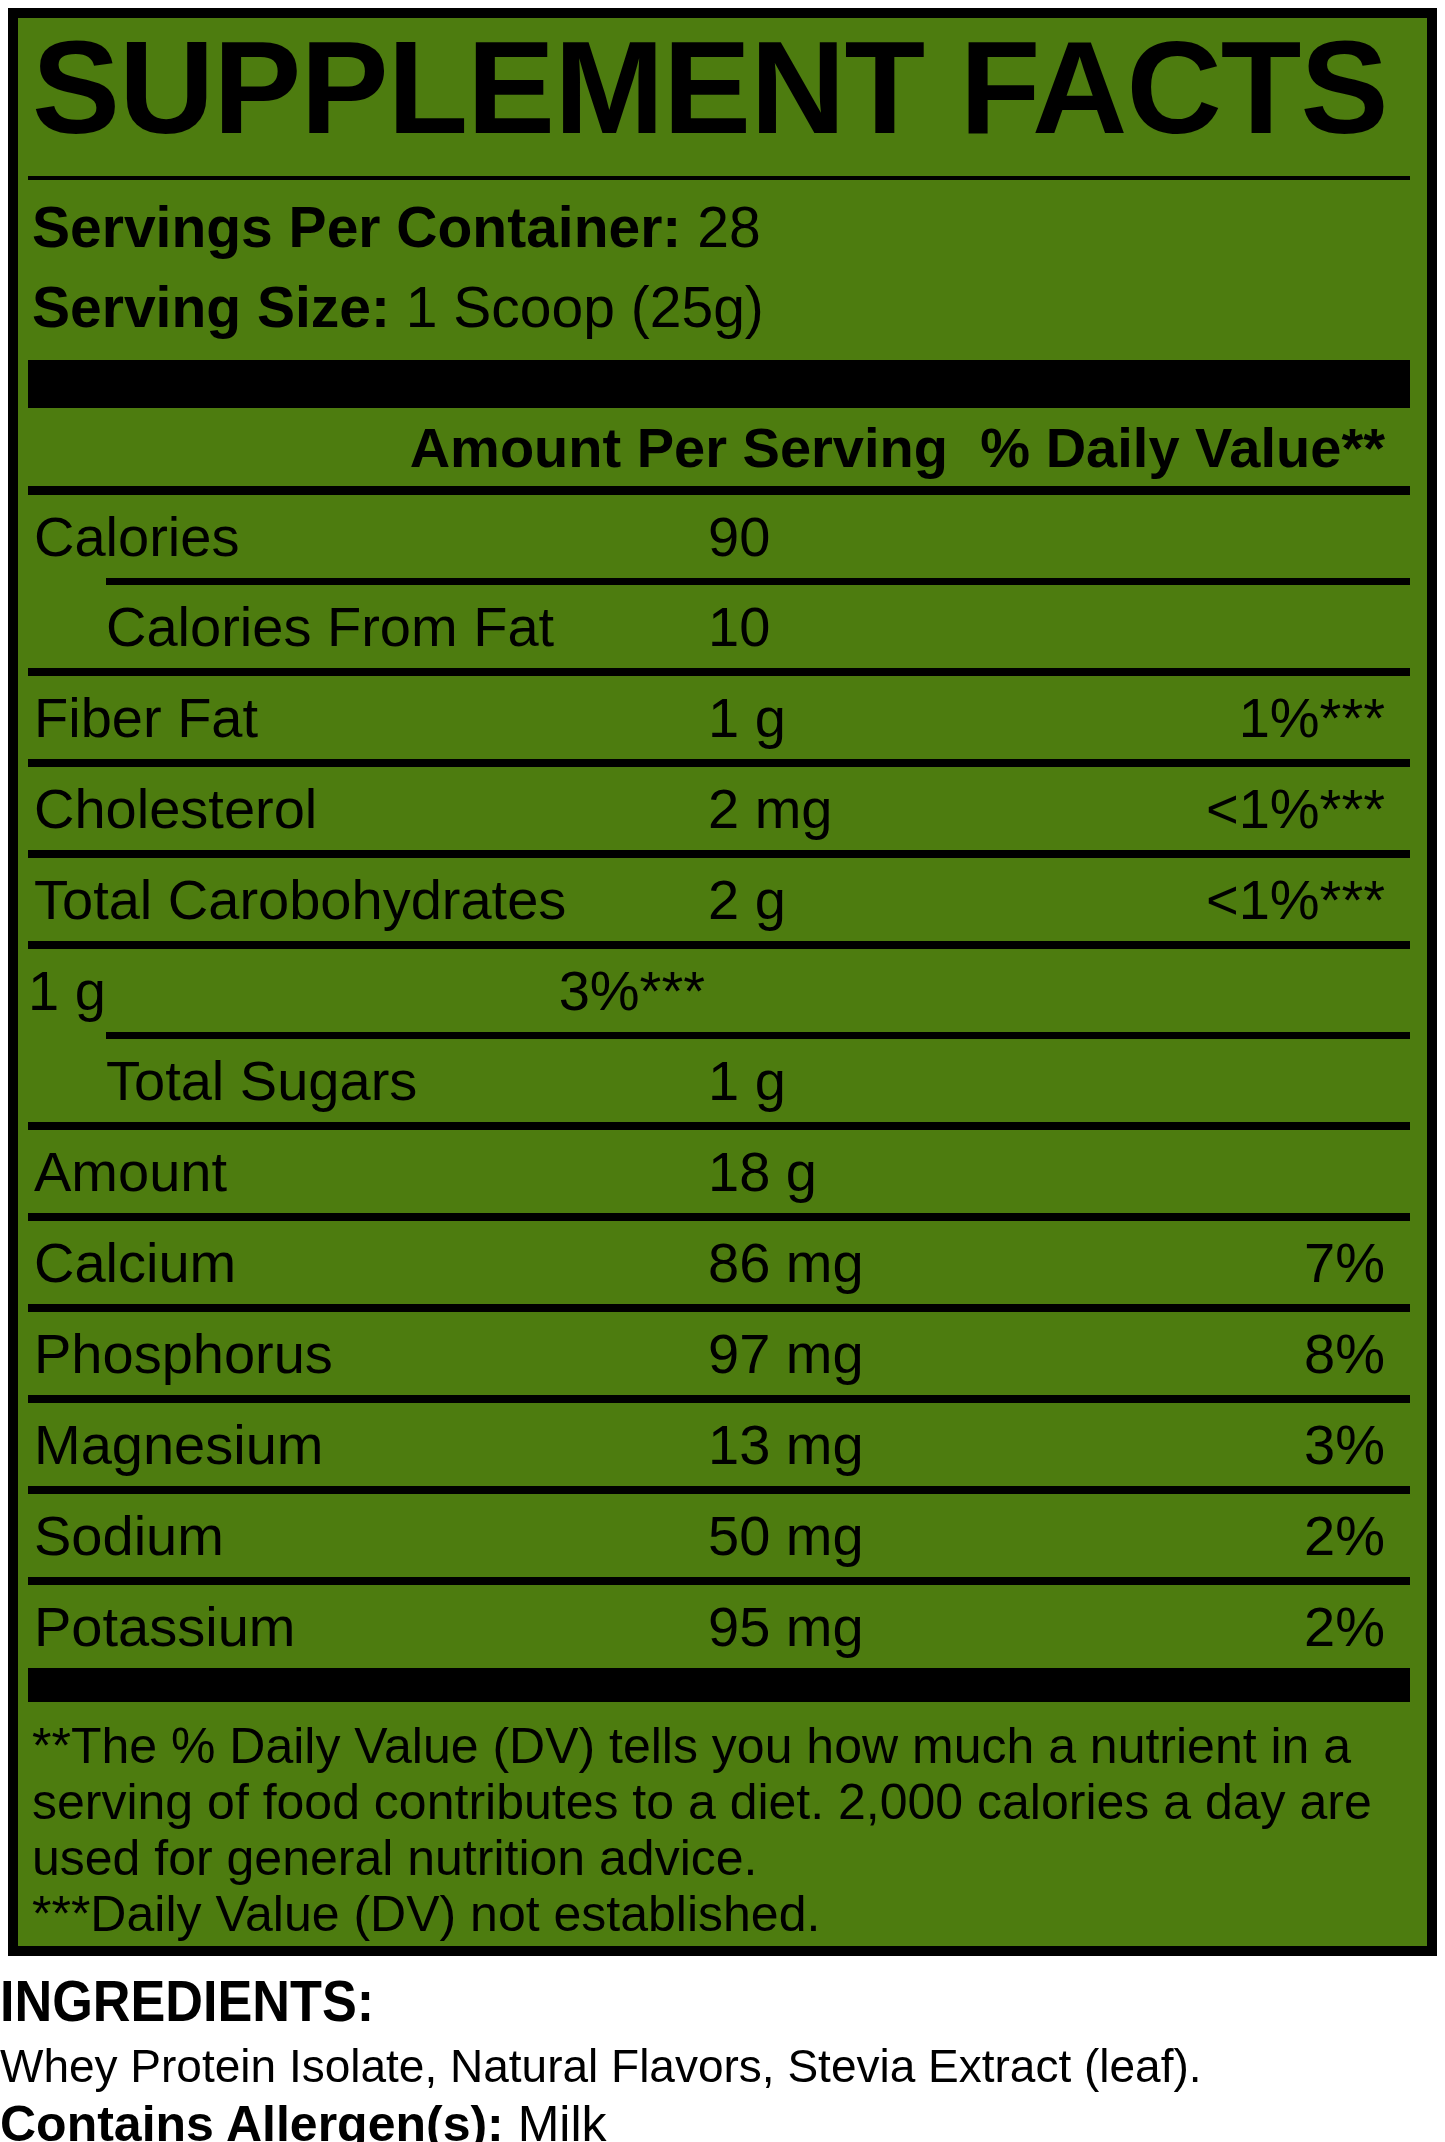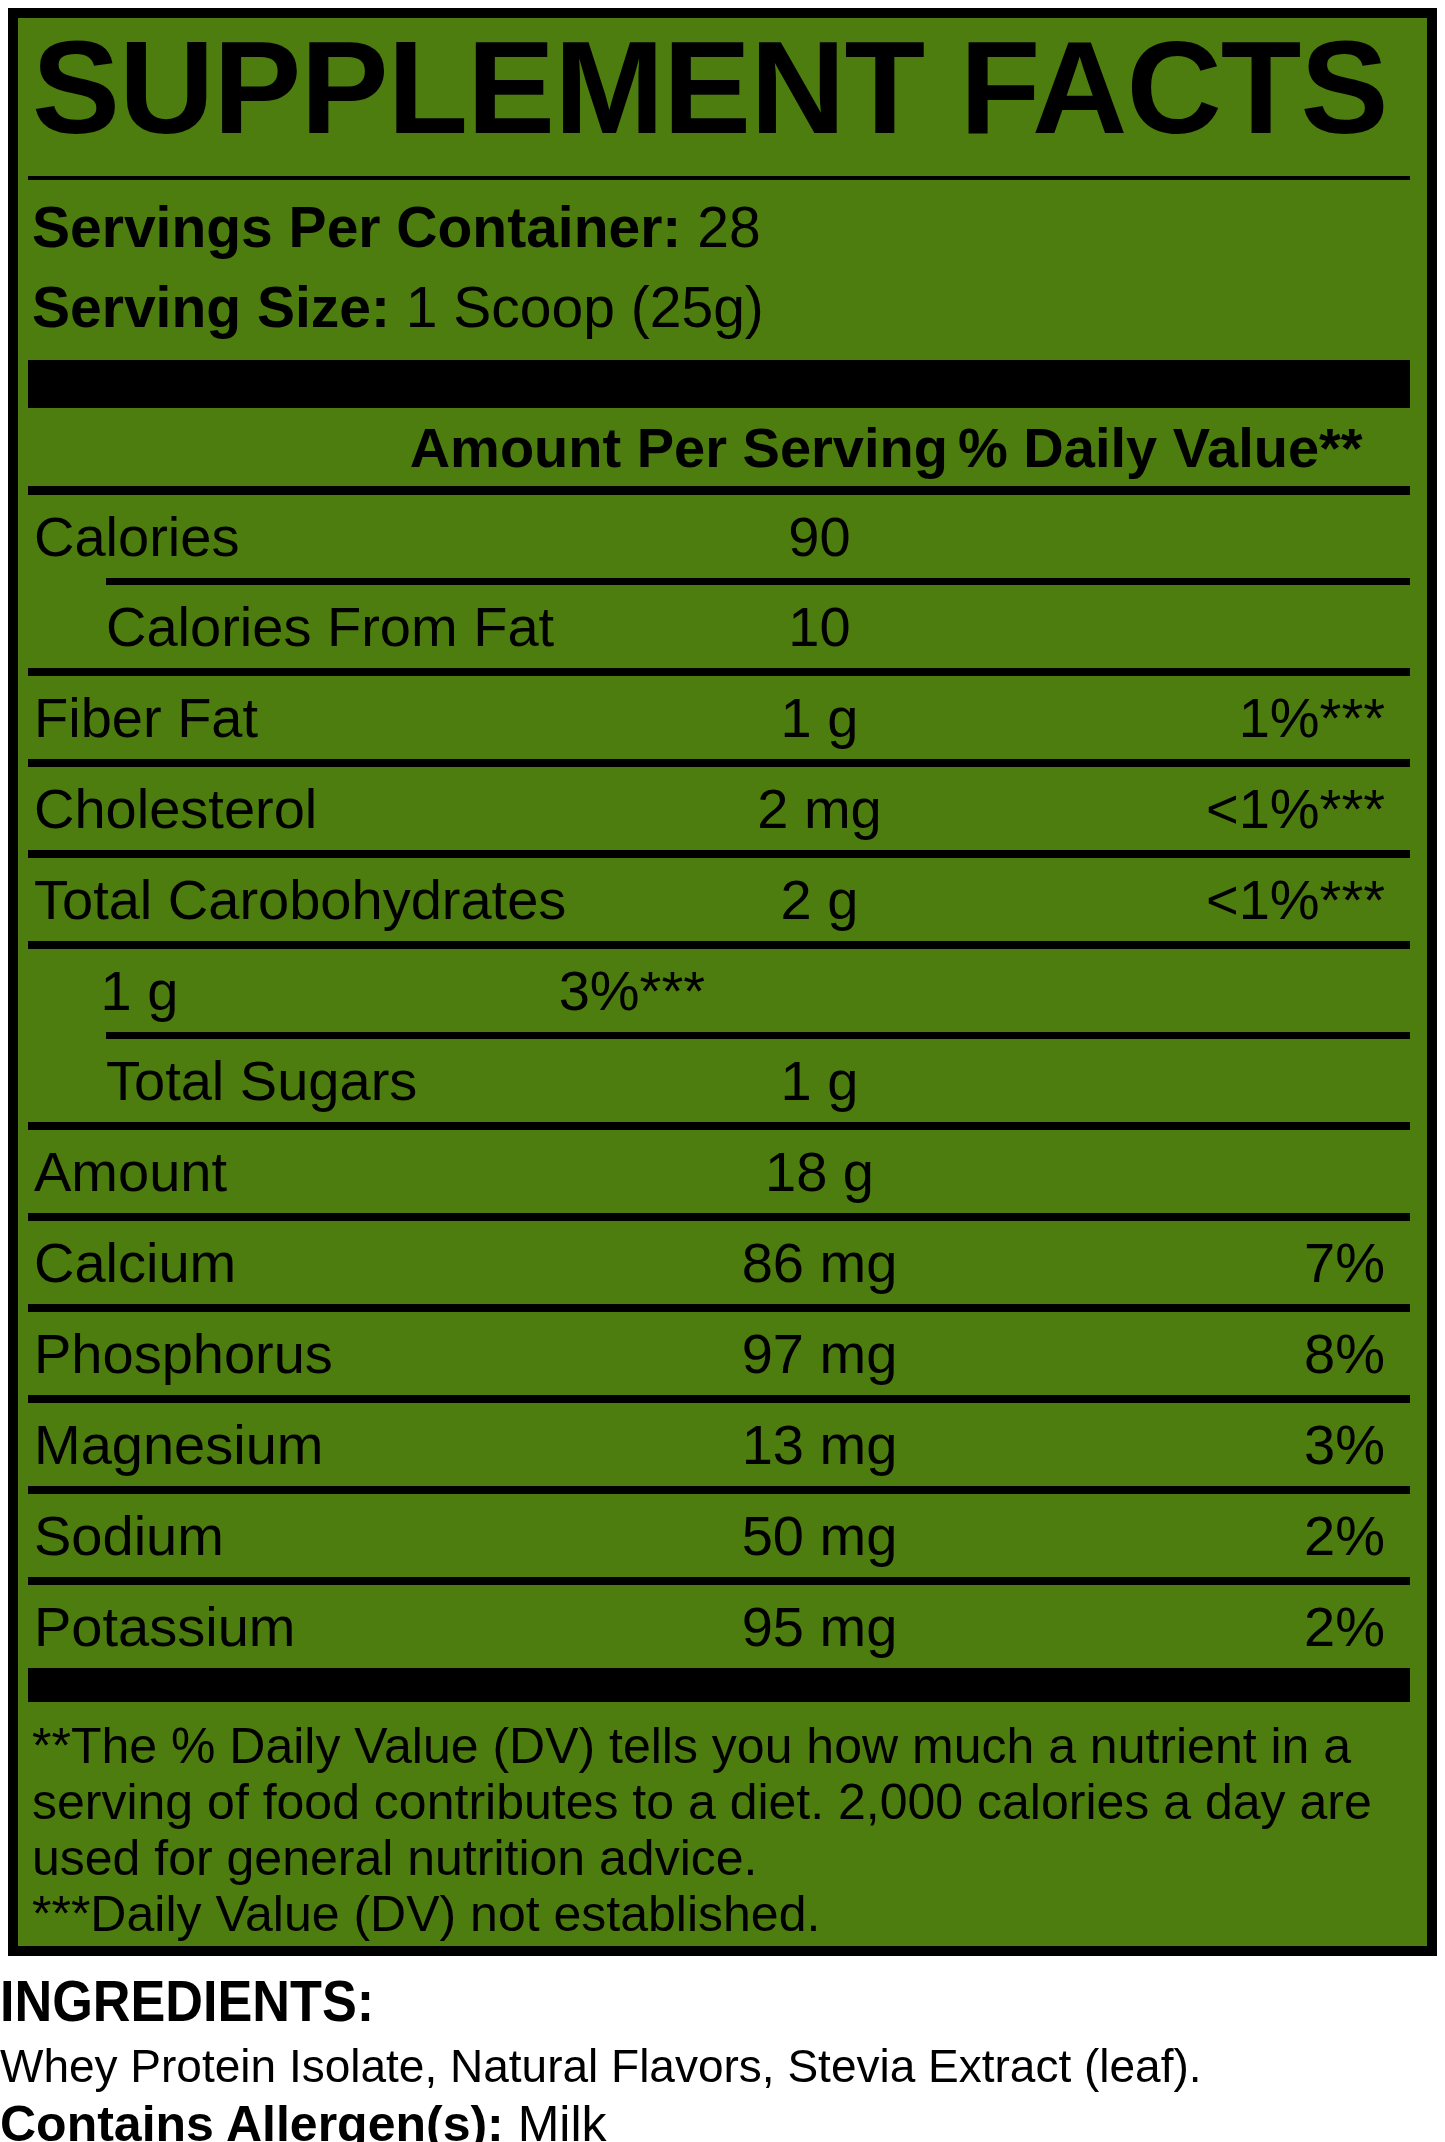--- a/index.html
+++ b/index.html
@@ -41,34 +41,34 @@
   .bar-sm { height: 34px; }
   .hdr-row {
     display: flex;
     align-items: center;
     height: 78px;
     font-size: 56px;
     font-weight: bold;
   }
   .hdr-spacer { flex: 1; }
   .hdr-amount { width: 560px; text-align: right; padding-right: 10px; }
-  .hdr-dv { width: 452px; padding-right: 25px; }
+  .hdr-dv { width: 452px; text-align: right; padding-right: 25px; }
   .sep { height: 8px; background: #000; }
   .sep-thick { height: 9px; background: #000; }
   .sep-indent { margin-left: 78px; height: 7px; }
   .row {
     display: flex;
     align-items: center;
     height: 83px;
     font-size: 56px;
     font-weight: normal;
   }
   .cell-label { flex: 1; padding-left: 6px; }
   .row.indent .cell-label { padding-left: 78px; }
-  .cell-amount { width: 250px; text-align: center; padding-right: 27px; white-space: nowrap; }
+  .cell-amount { width: 250px; text-align: left; padding-right: 27px; white-space: nowrap; }
   .cell-dv { width: 452px; text-align: right; padding-right: 25px; white-space: nowrap; }
   .footnote { margin-top: 16px; padding-left: 4px; }
   .footnote div {
     font-size: 50px;
     line-height: 56px;
     white-space: nowrap;
   }
   .ingredients { margin-top: 12px; }
   .ingredients-heading {
     font-size: 58px;

